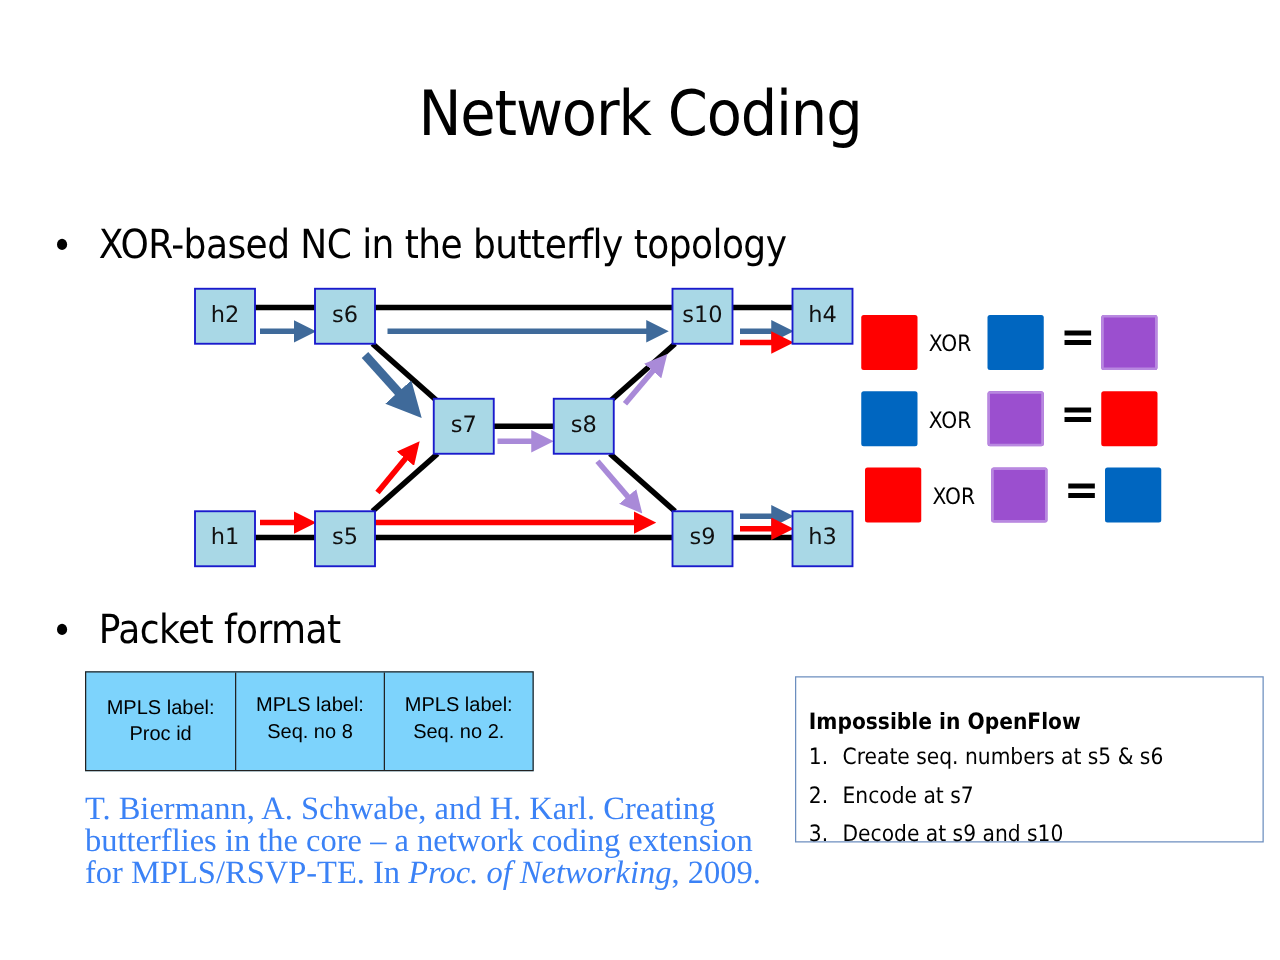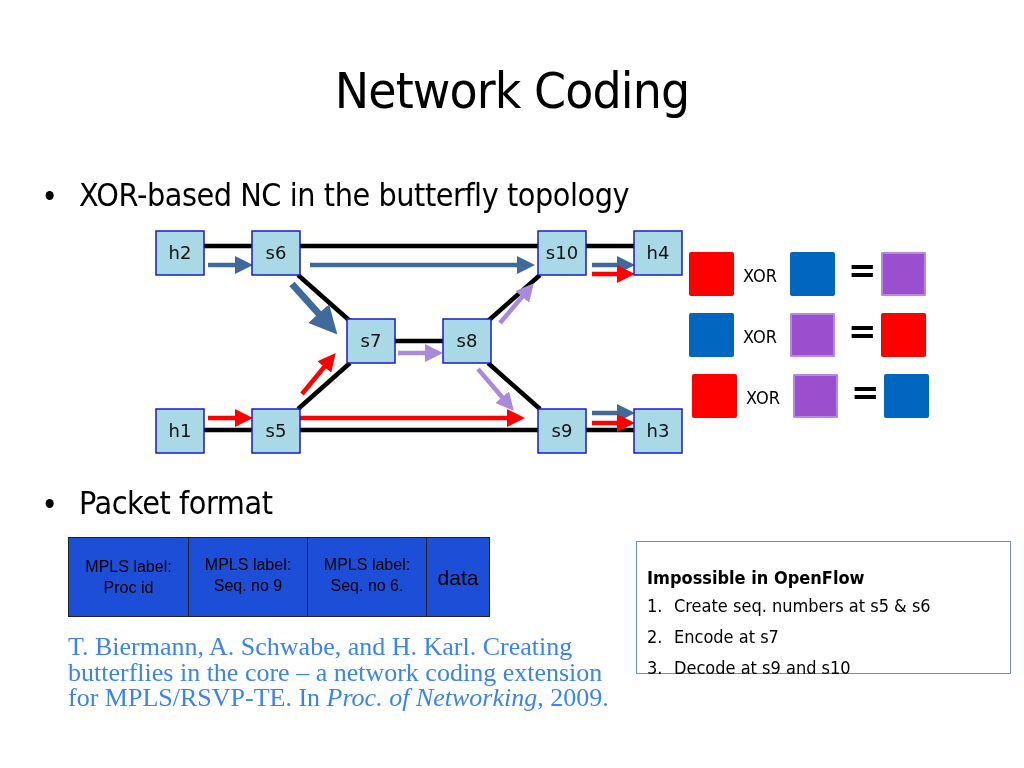--- a/index.html
+++ b/index.html
@@ -20,21 +20,21 @@
   #topo .node text { font-family: "DejaVu Sans", sans-serif; font-size: 18px; fill: #111; text-anchor: middle; dominant-baseline: central; }
 
   .xor-row { position: absolute; left: 688px; width: 245px; height: 46px; }
   .sq { position: absolute; width: 45px; height: 44px; border-radius: 2px; }
   .sq.red { background: #ff0000; }
   .sq.blue { background: #0066c0; }
   .sq.purple { background: #9b4fcf; box-shadow: inset 0 0 0 2px #b888e0; }
   .xor-label { position: absolute; font-size: 18px; font-family: "DejaVu Sans", sans-serif; top: 13px; transform: scaleX(0.9); transform-origin: left; }
   .eq { position: absolute; font-size: 34px; font-weight: bold; top: -2px; font-family: "DejaVu Sans", sans-serif; }
 
-  #packet { left: 68px; top: 537px; display: flex; border: 1px solid #222; height: 78px; background: #1d4ed8; }
+  #packet { left: 68px; top: 537px; display: flex; border: 1px solid #222; height: 78px; background: #7dd3fc; }
   #packet .cell { border-right: 1px solid #222; display: flex; align-items: center; justify-content: center;
                   text-align: center; font-size: 16px; line-height: 21px; padding: 0 2px; }
   #packet .cell:last-child { border-right: none; }
   #packet .cell.c0 { width: 115px; }
   #packet .cell.c1 { width: 114px; align-items: flex-start; padding-top: 16px; }
   #packet .cell.c2 { width: 114px; align-items: flex-start; padding-top: 16px; }
   #packet .cell.c3 { width: 58px; font-size: 21px; align-items: flex-start; padding-top: 29px; }
 
   #citation { left: 68px; top: 634px; width: 560px; font-family: "Liberation Serif", serif; font-size: 26px;
               line-height: 25.5px; color: #3b82f6; }
@@ -167,27 +167,24 @@
 <div id="bullet2" class="abs bullet-row">
   <span class="dot"></span>
   <span class="txt">Packet format</span>
 </div>
 
 <div id="packet" class="abs">
   <div class="cell c0">
     <div><span>MPLS label:</span><br><span>Proc id</span></div>
   </div>
   <div class="cell c1">
-    <div><span>MPLS label:</span><br><span>Seq. no 9</span></div>
+    <div><span>MPLS label:</span><br><span>Seq. no 8</span></div>
   </div>
   <div class="cell c2">
-    <div><span>MPLS label:</span><br><span>Seq. no 6.</span></div>
-  </div>
-  <div class="cell c3">
-    <span>data</span>
+    <div><span>MPLS label:</span><br><span>Seq. no 2.</span></div>
   </div>
 </div>
 
 <div id="citation" class="abs"><span>T. Biermann, A. Schwabe, and H. Karl. Creating butterflies in the core – a network coding extension for MPLS/RSVP-TE. In </span><i>Proc. of Networking</i><span>, 2009.</span></div>
 
 <div id="note" class="abs">
   <div class="hd">Impossible in OpenFlow</div>
   <div class="li">
       <span class="n">1.</span>
       <span>Create seq. numbers at s5 &amp; s6</span>

